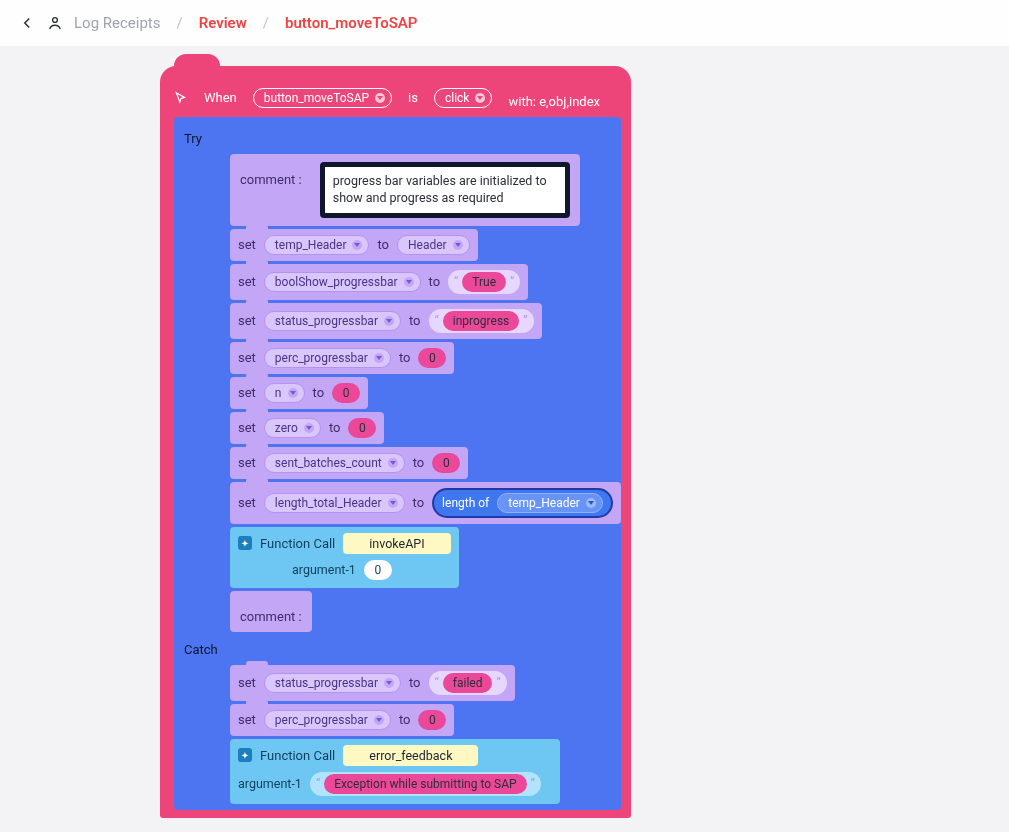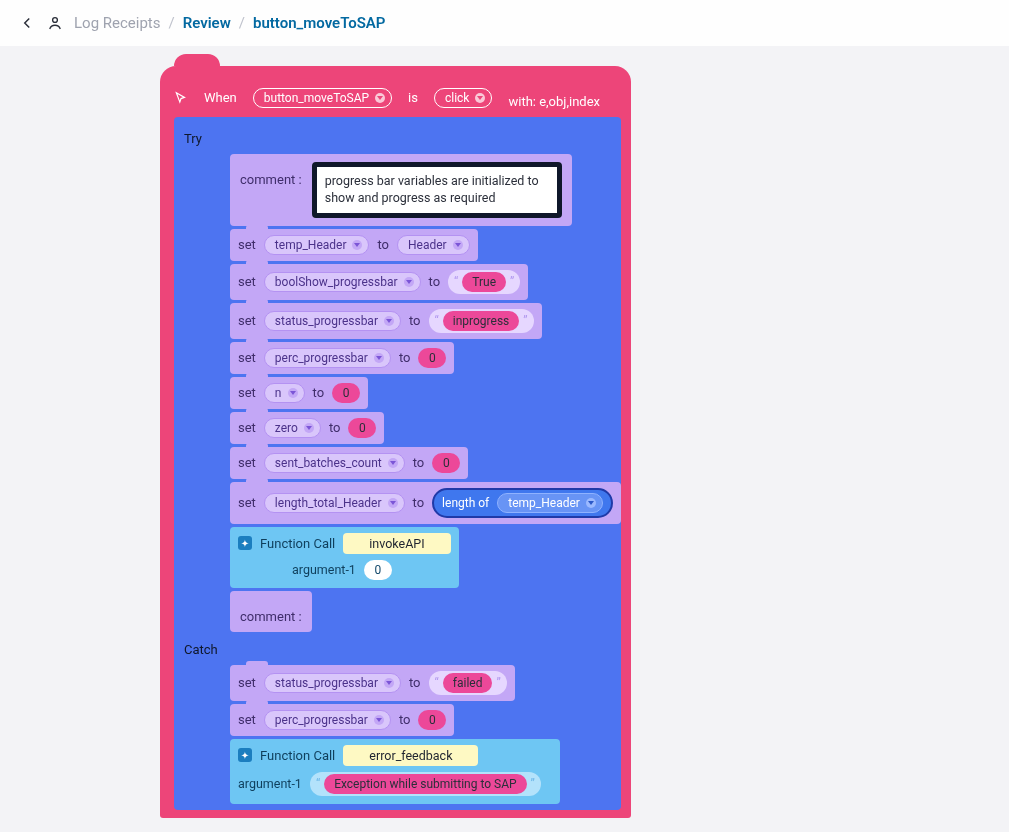--- a/index.html
+++ b/index.html
@@ -10,23 +10,23 @@
     font-size: 13px;
   }
   .topbar {
     display: flex;
     align-items: center;
     gap: 10px;
     padding: 14px 18px;
     background: #fefefe;
   }
   .back-icon, .user-icon { width: 18px; height: 18px; display: inline-flex; align-items: center; justify-content: center; color:#2b2f3a; }
-  .crumbs { display: flex; align-items: center; gap: 8px; font-size: 15px; }
+  .crumbs { display: flex; align-items: center; gap: 16px; font-size: 15px; }
   .crumb-dim { color: #9fa3af; }
-  .crumb-strong { color: #0369a1; font-weight: 600; }
+  .crumb-strong { color: #ef4444; font-weight: 600; }
   .sep { color: #bfc2cc; }
   .canvas {
     padding: 20px 0 0 160px;
     min-height: 760px;
   }
   .event-block {
     background: #ed4579;
     border-radius: 16px 16px 3px 3px;
     padding: 20px 10px 8px 14px;
     display: inline-block;
@@ -134,21 +134,21 @@
   }
   .length-chip .var-pill { background:#6894f5; border-color:#8fb2ff; color:#fff;}
   .length-chip .var-pill .caret{background:#9bb9ff;}
   .length-chip .var-pill .caret::after{border-top-color:#2a58c8;}
   .comment-block {
     background:#c3a7f6;
     border-radius:4px;
     padding:8px 10px;
     display:flex;
     align-items:flex-start;
-    gap:10px;
+    gap:18px;
     width:max-content;
   }
   .comment-block .kw { color:#3f2d6a; padding-top:10px;}
   .comment-text {
     background:#fff;
     border:5px solid #0f172a;
     border-radius:4px;
     padding:6px 8px;
     max-width:250px;
     color:#2b2f3a;

